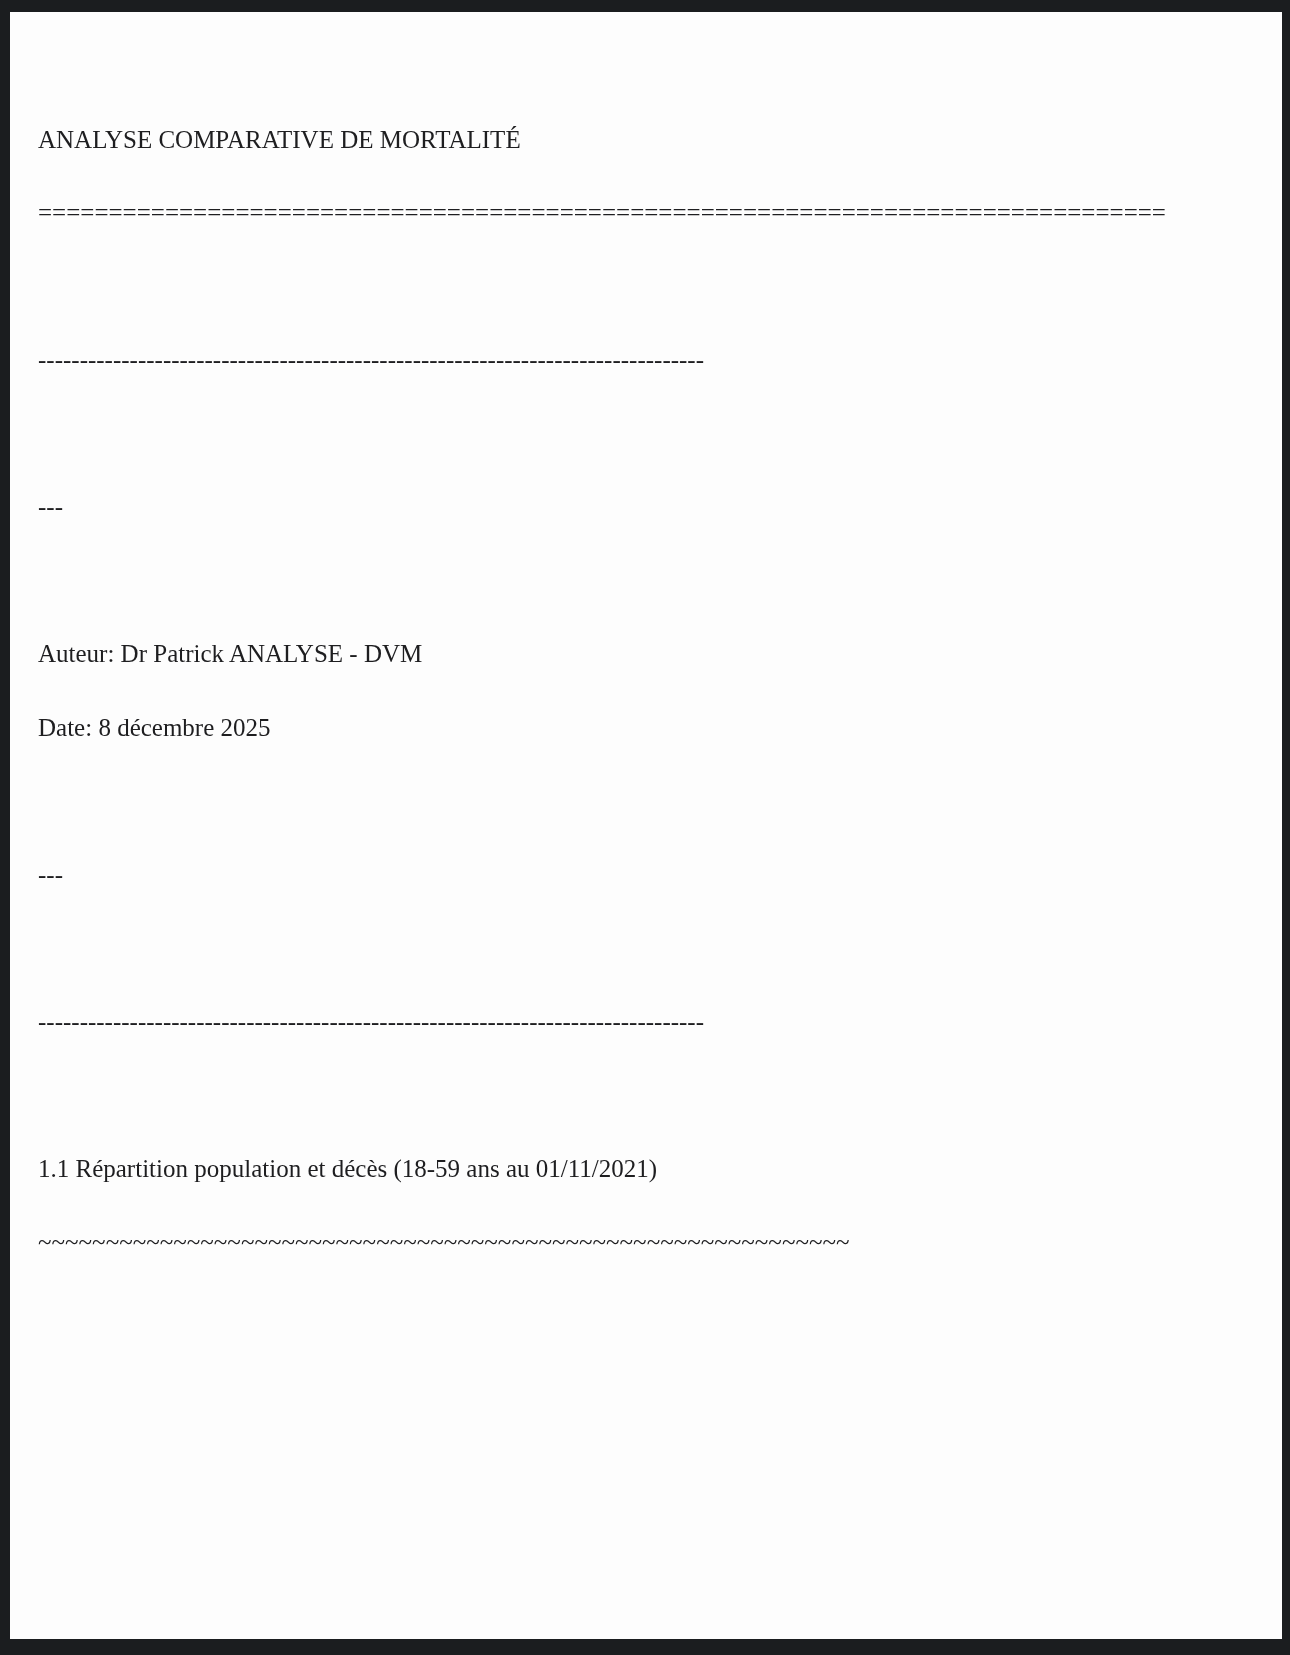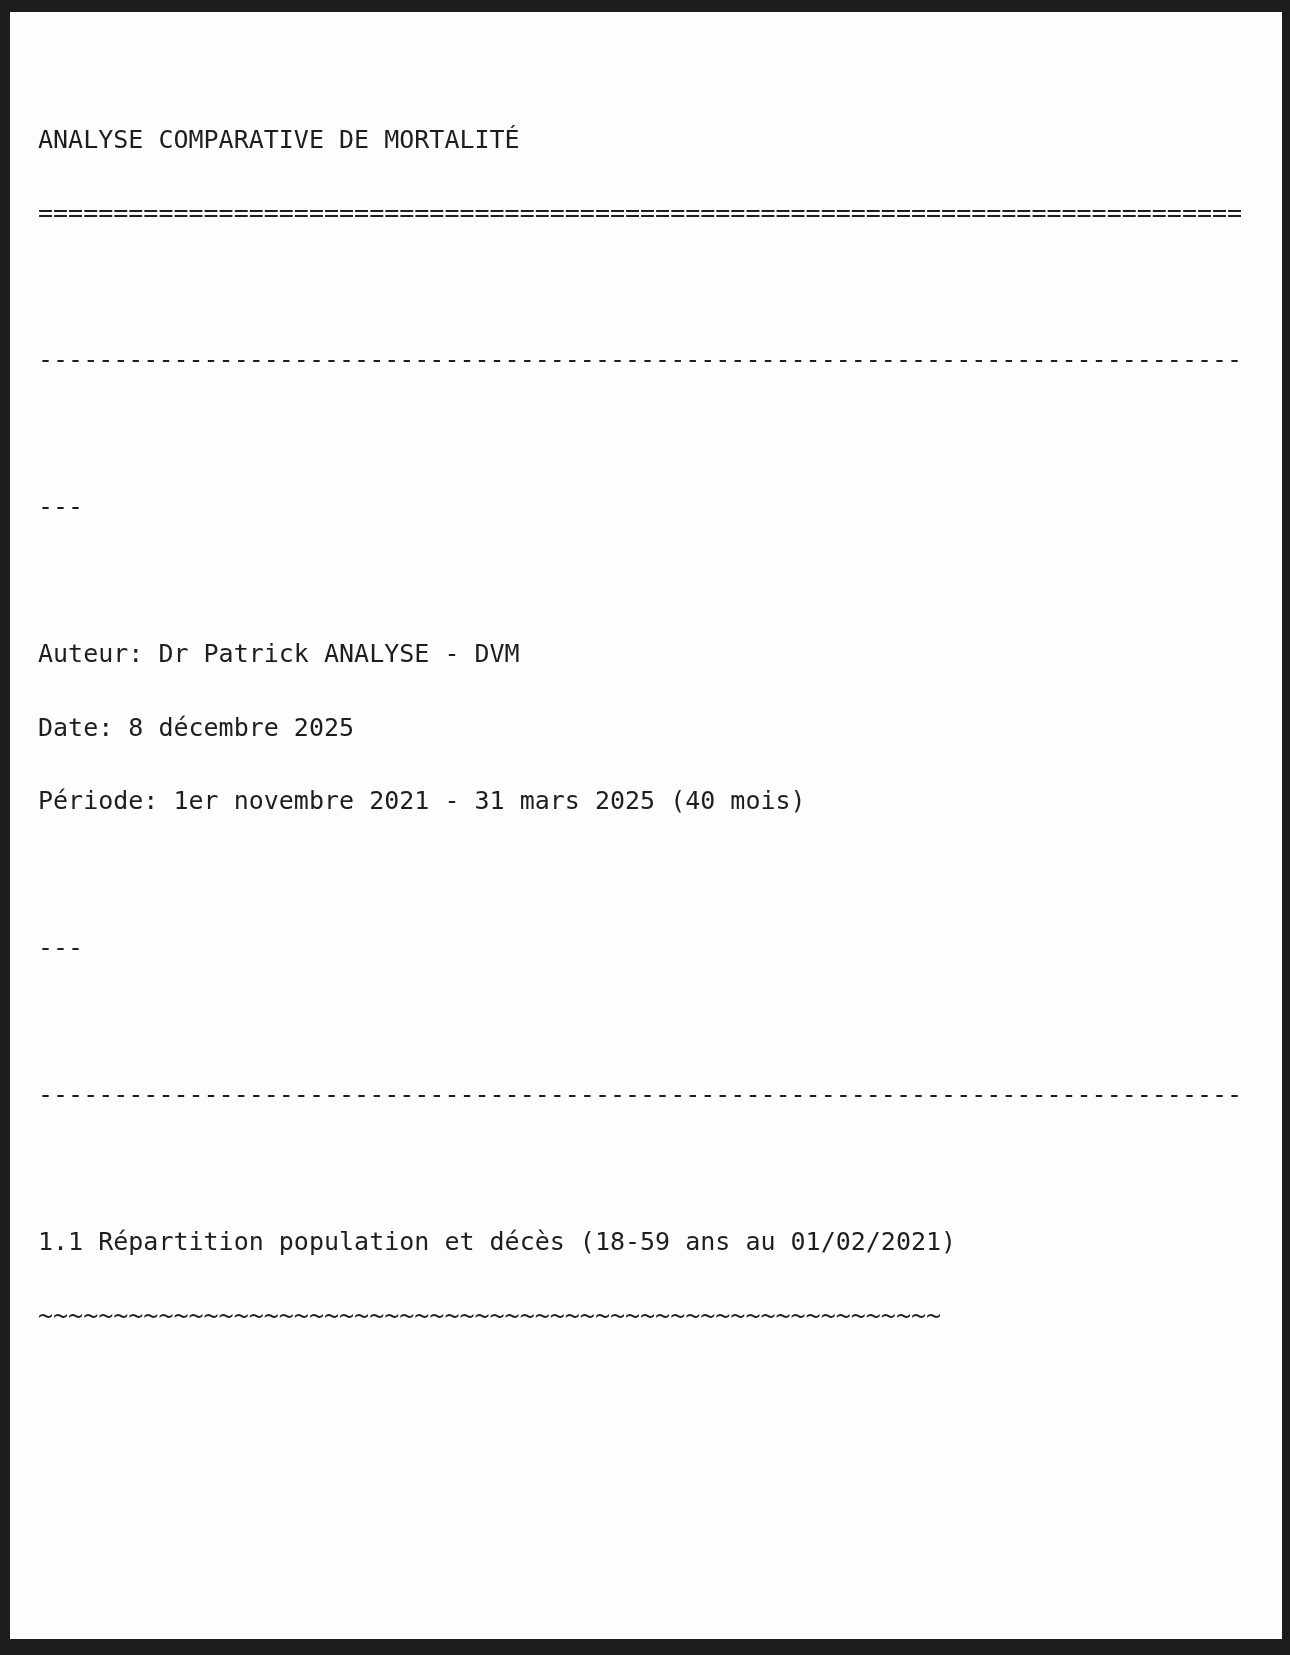--- a/index.html
+++ b/index.html
@@ -16,44 +16,43 @@
     box-sizing:border-box;
     padding:42px 0 0 28px;
   }
   .doc{
     font-family:"DejaVu Sans Mono", monospace;
     font-size:25px;
     line-height:24.5px;
     color:#1e1e20;
     white-space:pre;
   }
-  .ln{height:24.5px;}
+  .ln{height:24.5px;font-family:Liberation Serif, serif;}
 </style>
 </head>
 <body>
 
 <div class="page">
   <div class="doc">
 
     <div class="ln">ANALYSE COMPARATIVE DE MORTALITÉ</div>
     <div class="ln">================================================================================</div>
     <div class="ln"></div>
     <div class="ln">--------------------------------------------------------------------------------</div>
     <div class="ln"></div>
     <div class="ln">---</div>
     <div class="ln"></div>
     <div class="ln">Auteur: Dr Patrick ANALYSE - DVM</div>
     <div class="ln">Date: 8 décembre 2025</div>
-    <div class="ln">Période: 1er novembre 2021 - 31 mars 2025 (40 mois)</div>
     <div class="ln"></div>
     <div class="ln">---</div>
     <div class="ln"></div>
     <div class="ln">--------------------------------------------------------------------------------</div>
     <div class="ln"></div>
-    <div class="ln">1.1 Répartition population et décès (18-59 ans au 01/02/2021)</div>
+    <div class="ln">1.1 Répartition population et décès (18-59 ans au 01/11/2021)</div>
     <div class="ln">~~~~~~~~~~~~~~~~~~~~~~~~~~~~~~~~~~~~~~~~~~~~~~~~~~~~~~~~~~~~</div>
     <div class="ln"></div>
 
     
     
     
     
     
     
     

